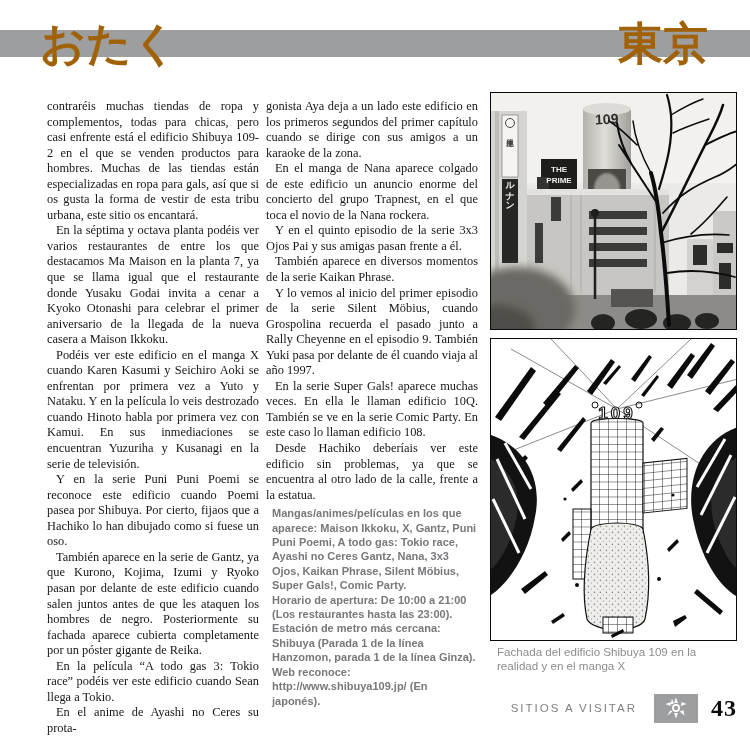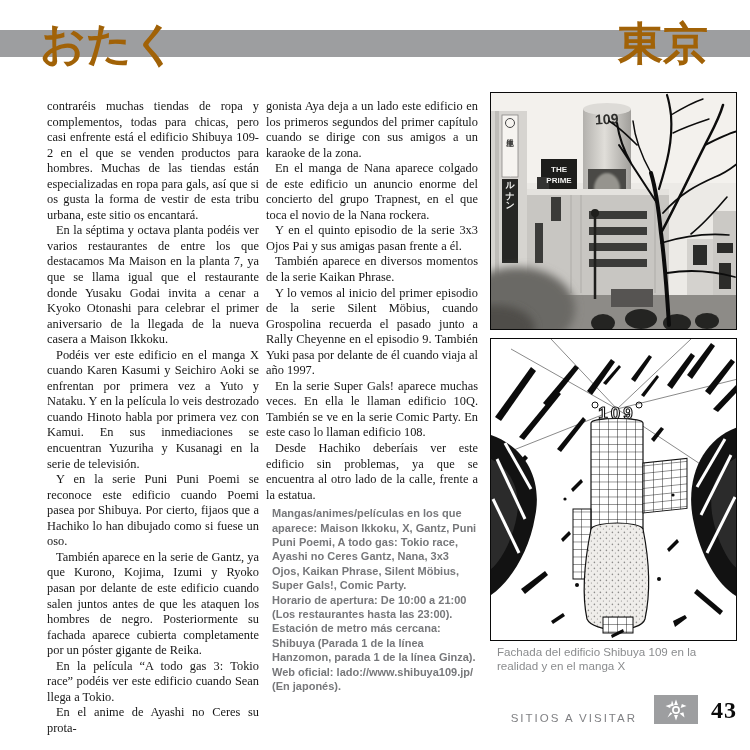--- a/index.html
+++ b/index.html
@@ -29,21 +29,21 @@
   .photo-frame { position: absolute; left: 490px; width: 247px; border: 1.3px solid #0a0a0a;
                  overflow: hidden; background: #fff; }
   .photo1 { top: 92px; height: 238px; }
   .photo2 { top: 338px; height: 303px; }
   .photo-frame svg { display: block; }
 
   .caption { position: absolute; left: 497px; top: 645px; width: 240px; 
              color: #8a8c8e; font-size: 11.6px; line-height: 13.8px; }
 
   .footer { position: absolute; top: 692px; left: 0; width: 737px; height: 32px;
-            display: flex; justify-content: flex-end; align-items: flex-end; }
+            display: flex; justify-content: flex-end; align-items: center; }
   .footer-label { color: #808184; font-size: 11.5px; letter-spacing: 2px; margin-right: 17px; }
   .footer-iconbox { width: 44px; height: 29px; background: #9d9ea0; display: flex;
                     align-items: center; justify-content: center; margin-right: 13px; }
   .page-number { color: #0a0a0a; font-size: 24px; font-weight: bold; letter-spacing: 1px;
                  font-family: Liberation Serif, serif; }
 </style>
 </head>
 <body>
 
 <div class="title-band"></div>
@@ -65,21 +65,21 @@
   <p>En el manga de Nana aparece colgado de este edificio un anuncio enorme del concierto del grupo Trapnest, en el que toca el novio de la Nana rockera.</p>
   <p>Y en el quinto episodio de la serie 3x3 Ojos Pai y sus amigas pasan frente a él.</p>
   <p>También aparece en diversos momentos de la serie Kaikan Phrase.</p>
   <p>Y lo vemos al inicio del primer episodio de la serie Silent Möbius, cuando Grospolina recuerda el pasado junto a Rally Cheyenne en el episodio 9. También Yuki pasa por delante de él cuando viaja al año 1997.</p>
   <p>En la serie Super Gals! aparece muchas veces. En ella le llaman edificio 10Q. También se ve en la serie Comic Party. En este caso lo llaman edificio 108.</p>
   <p>Desde Hachiko deberíais ver este edificio sin problemas, ya que se encuentra al otro lado de la calle, frente a la estatua.</p>
   <div class="infobox">
     <p>Mangas/animes/películas en los que aparece: Maison Ikkoku, X, Gantz, Puni Puni Poemi, A todo gas: Tokio race, Ayashi no Ceres Gantz, Nana, 3x3 Ojos, Kaikan Phrase, Silent Möbius, Super Gals!, Comic Party.</p>
     <p>Horario de apertura: De 10:00 a 21:00 (Los restaurantes hasta las 23:00).</p>
     <p>Estación de metro más cercana: Shibuya (Parada 1 de la línea Hanzomon, parada 1 de la línea Ginza).</p>
-    <p>Web oficial: lado://www.shibuya109.jp/ (En japonés).</p>
+    <p>Web reconoce: http://www.shibuya109.jp/ (En japonés).</p>
   </div>
 </div>
 
 <div class="photo-frame photo1">
   <svg width="247" height="238" viewBox="0 0 247 238">
     <defs>
       <linearGradient id="cylGrad" x1="0" y1="0" x2="1" y2="0">
         <stop offset="0" stop-color="#b3b1ad"></stop>
           <stop offset="0.45" stop-color="#e0ded9"></stop>
           <stop offset="1" stop-color="#a19f9b"></stop>

